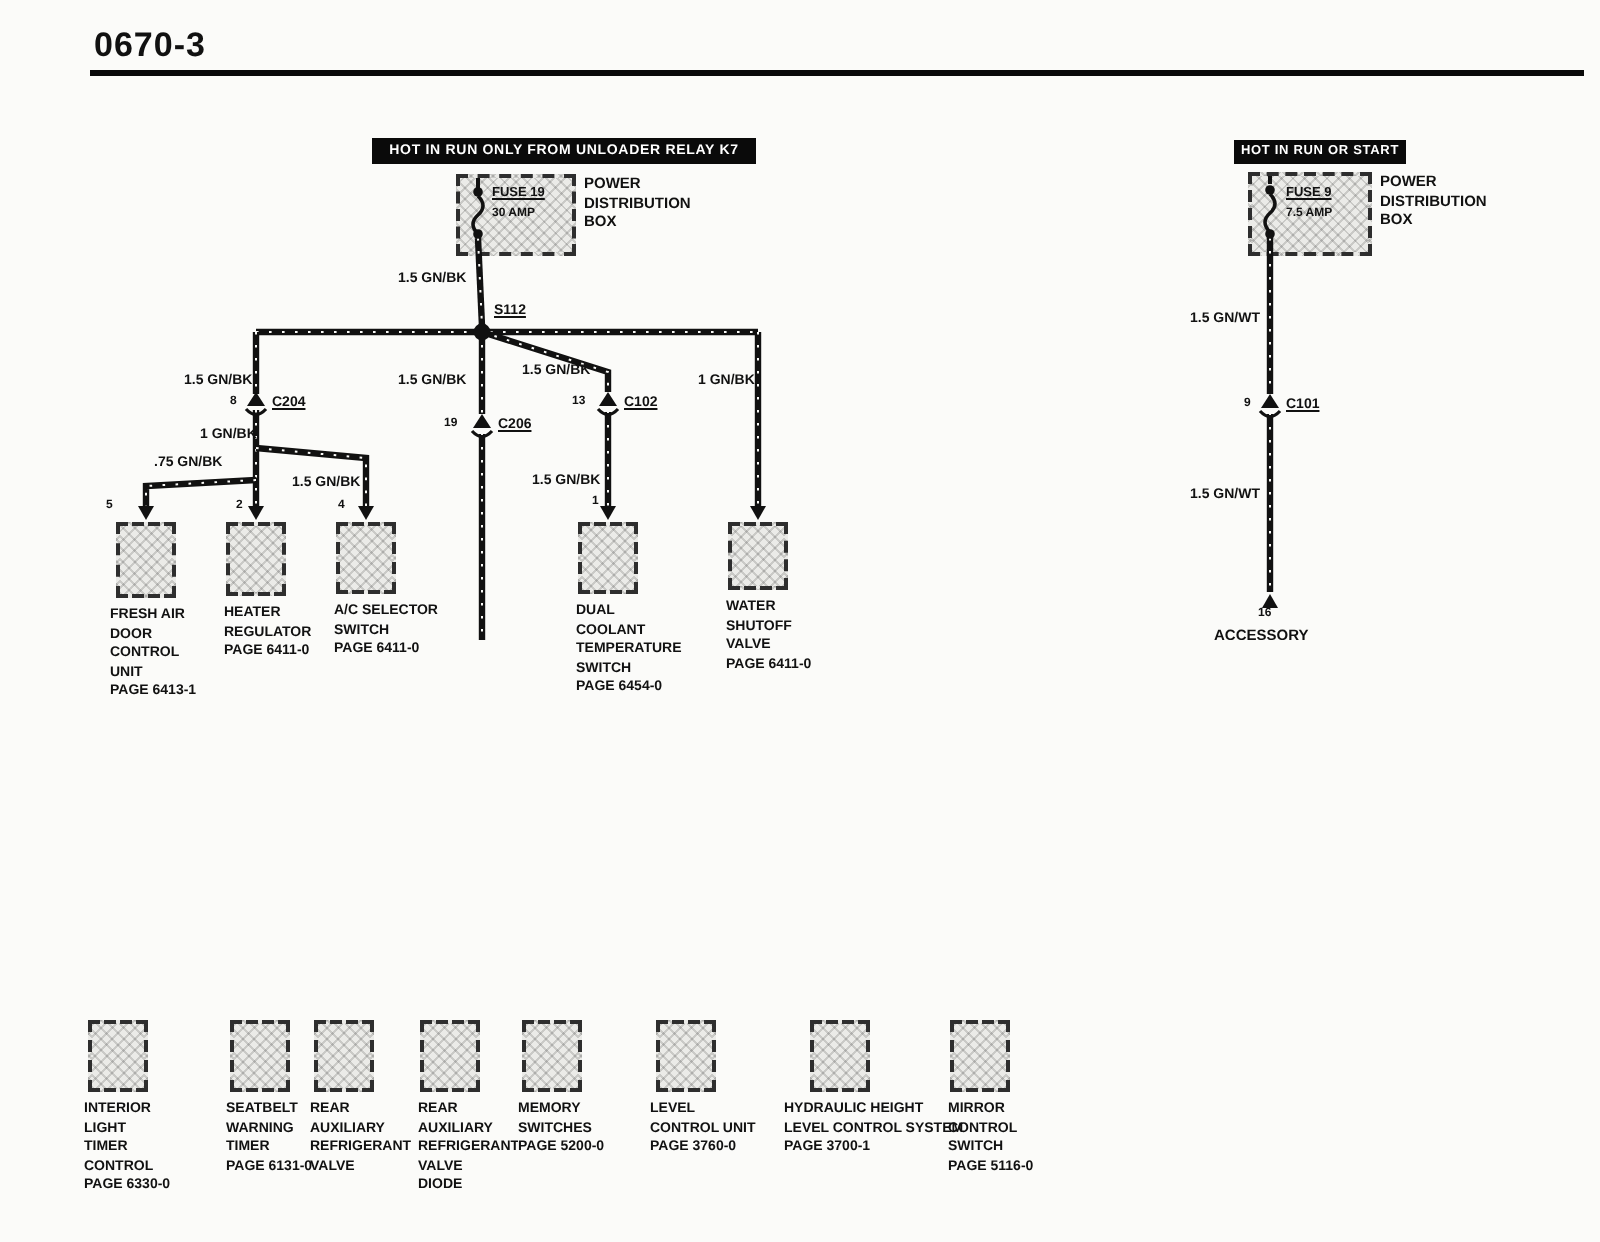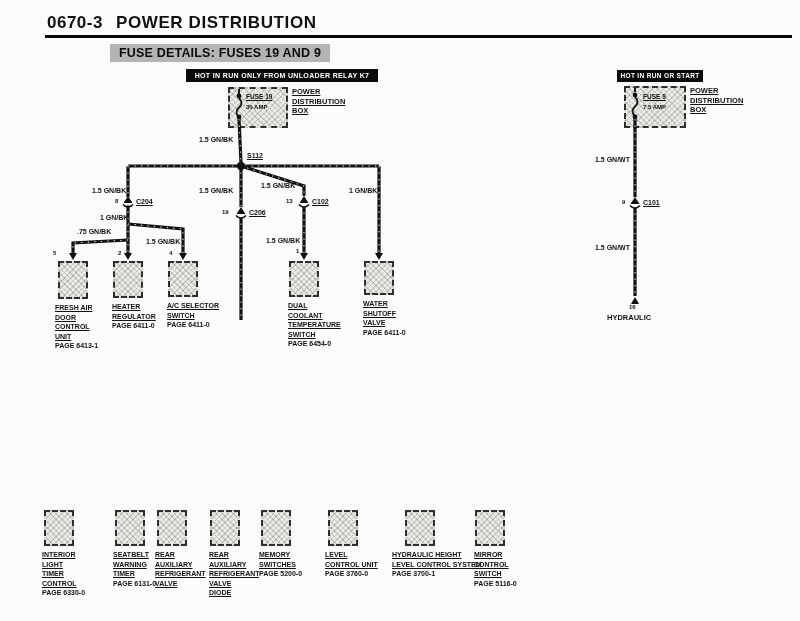--- a/index.html
+++ b/index.html
@@ -13,33 +13,31 @@
   .doc-title{position:absolute;left:116px;top:13px;font:bold 17px/20px "Liberation Sans",sans-serif;letter-spacing:.6px;}
   .rule{position:absolute;left:45px;top:35px;width:747px;height:3px;background:#0a0a0a;}
   .subtitle{position:absolute;left:110px;top:44px;width:220px;height:18px;background:#b4b4b2;
             font:bold 12.5px/18px "Liberation Sans",sans-serif;text-align:center;letter-spacing:.2px;color:#0a0a0a;}
   .banner{position:absolute;background:#0a0a0a;color:#fff;text-align:center;
           font:bold 7px/13px "Liberation Sans",sans-serif;letter-spacing:.35px;white-space:nowrap;}
   .cbox{position:absolute;border:2px dashed #2e2e2e;box-sizing:border-box;background-color:#ebebe8;
         background-image:repeating-linear-gradient(45deg,rgba(0,0,0,.14) 0 1px,transparent 1px 4px),
                          repeating-linear-gradient(-45deg,rgba(0,0,0,.14) 0 1px,transparent 1px 4px);}
   .comp-label{position:absolute;font:bold 7px/9.5px "Liberation Sans",sans-serif;white-space:nowrap;}
-  .comp-label div{text-decoration:underline;}
+  .comp-label div{}
   .comp-label div.page{text-decoration:none;}
   svg{position:absolute;left:0;top:0;}
 </style>
 </head>
 <body>
 
 <div class="page">
 
   <div class="doc-num">0670-3</div>
-  <div class="doc-title">POWER DISTRIBUTION</div>
   <div class="rule"></div>
-  <div class="subtitle">FUSE DETAILS: FUSES 19 AND 9</div>
 
   <div class="banner" style="left:186px;top:69px;width:192px;height:13px;">HOT IN RUN ONLY FROM UNLOADER RELAY K7</div>
   <div class="cbox" style="left:228px;top:87px;width:60px;height:41px;"></div>
   <div class="lbl u" style="left:246px;top:93px;font-size:6.5px;">FUSE 19</div>
   <div class="lbl" style="left:246px;top:103px;font-size:6px;">30 AMP</div>
   <div class="comp-label" style="left:292px;top:87px;font-size:7.5px;">
     <div>POWER</div>
     <div>DISTRIBUTION</div>
     <div>BOX</div>
   </div>
@@ -49,21 +47,21 @@
   <div class="lbl u" style="left:643px;top:93px;font-size:6.5px;">FUSE 9</div>
   <div class="lbl" style="left:643px;top:103px;font-size:6px;">7.5 AMP</div>
   <div class="comp-label" style="left:690px;top:86px;font-size:7.5px;">
     <div>POWER</div>
     <div>DISTRIBUTION</div>
     <div>BOX</div>
   </div>
 
   <div class="pin" style="left:629px;top:304px;">16</div>
   <div class="comp-label" style="left:607px;top:313px;font-size:7.5px;">
-    <div>HYDRAULIC</div>
+    <div>ACCESSORY</div>
     <div>CONNECTOR</div>
   </div>
 
   <div class="lbl u" style="left:349px;top:445px;">C302</div>
   <div class="lbl" style="left:371px;top:445px;">(ACCESSORY</div>
   <div class="lbl" style="left:357px;top:455px;">CONNECTOR)</div>
 
   <div class="lbl" style="left:181px;top:606px;">PAGE 6414-0</div>
 
   <svg id="wire-svg" width="800" height="621" viewBox="0 0 800 621">

